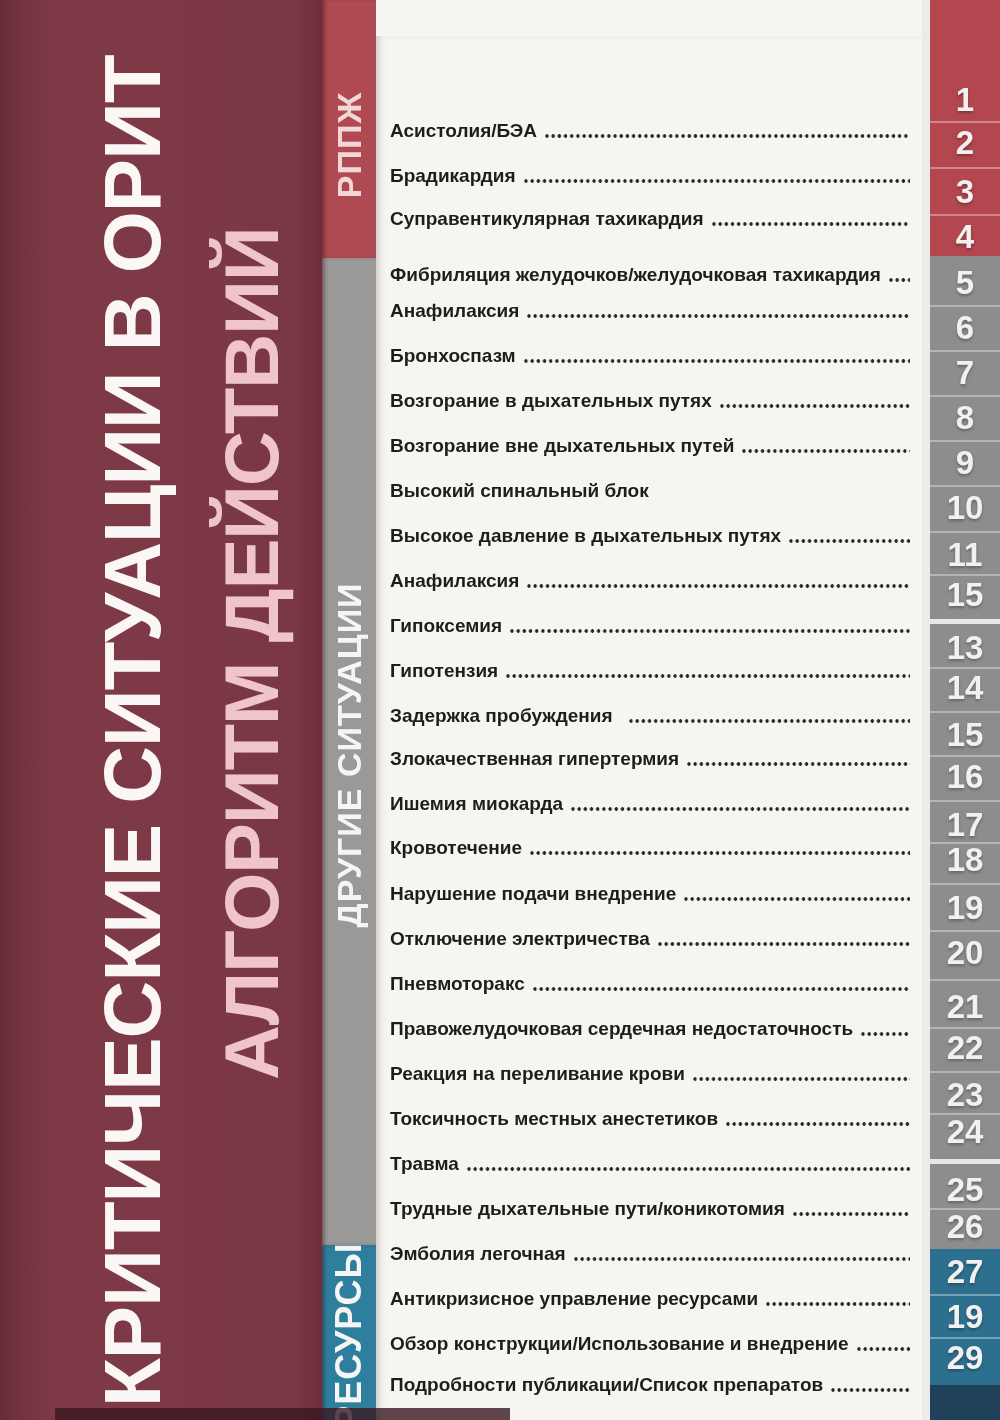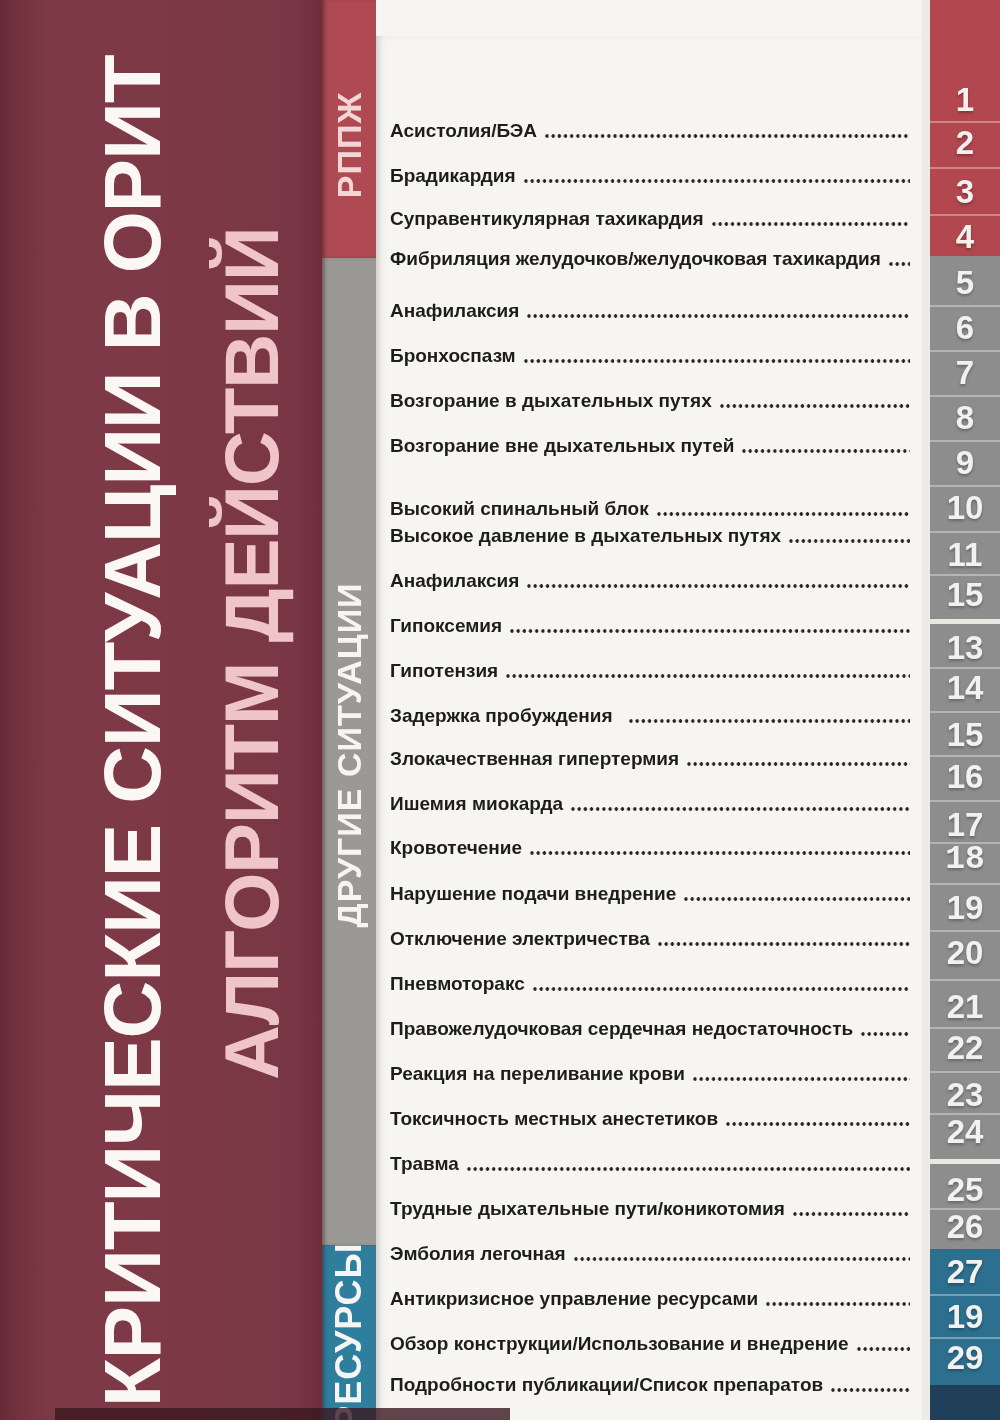--- a/index.html
+++ b/index.html
@@ -79,41 +79,41 @@
           <span class="leader"></span>
         </div>
         <div class="toc-row" style="top: 127px;">
           <span class="toc-label">Брадикардия</span>
           <span class="leader"></span>
         </div>
         <div class="toc-row" style="top: 170px;">
           <span class="toc-label">Суправентикулярная тахикардия</span>
           <span class="leader"></span>
         </div>
-        <div class="toc-row" style="top: 210px; justify-content: center;">
+        <div class="toc-row" style="top: 226px; justify-content: center;">
           <span class="toc-label">Фибриляция желудочков/желудочковая тахикардия</span>
           <span class="leader"></span>
         </div>
         <div class="toc-row" style="top: 262px;">
           <span class="toc-label">Анафилаксия</span>
           <span class="leader"></span>
         </div>
         <div class="toc-row" style="top: 307px;">
           <span class="toc-label">Бронхоспазм</span>
           <span class="leader"></span>
         </div>
         <div class="toc-row" style="top: 352px;">
           <span class="toc-label">Возгорание в дыхательных путях</span>
           <span class="leader"></span>
         </div>
         <div class="toc-row" style="top: 397px;">
           <span class="toc-label">Возгорание вне дыхательных путей</span>
           <span class="leader"></span>
         </div>
-        <div class="toc-row" style="top: 460px;">
+        <div class="toc-row" style="top: 442px; flex-direction: column;">
           <span class="toc-label">Высокий спинальный блок</span>
           <span class="leader"></span>
         </div>
         <div class="toc-row" style="top: 487px;">
           <span class="toc-label">Высокое давление в дыхательных путях</span>
           <span class="leader"></span>
         </div>
         <div class="toc-row" style="top: 532px;">
           <span class="toc-label">Анафилаксия</span>
           <span class="leader"></span>
@@ -210,21 +210,21 @@
         <div class="tab-num" style="top: 396px;">8</div>
         <div class="tab-num" style="top: 441px;">9</div>
         <div class="tab-num" style="top: 486px;">10</div>
         <div class="tab-num" style="top: 533px;">11</div>
         <div class="tab-num" style="top: 573px;">15</div>
         <div class="tab-num" style="top: 626px;">13</div>
         <div class="tab-num" style="top: 666px;">14</div>
         <div class="tab-num" style="top: 713px;">15</div>
         <div class="tab-num" style="top: 755px;">16</div>
         <div class="tab-num" style="top: 803px;">17</div>
-        <div class="tab-num" style="top: 838px; font-family: Liberation Mono, monospace;">18</div>
+        <div class="tab-num" style="top: 838px;">18</div>
         <div class="tab-num" style="top: 886px;">19</div>
         <div class="tab-num" style="top: 931px;">20</div>
         <div class="tab-num" style="top: 985px;">21</div>
         <div class="tab-num" style="top: 1026px;">22</div>
         <div class="tab-num" style="top: 1073px;">23</div>
         <div class="tab-num" style="top: 1110px;">24</div>
         <div class="tab-num" style="top: 1168px;">25</div>
         <div class="tab-num" style="top: 1205px;">26</div>
         <div class="tab-num" style="top: 1250px;">27</div>
         <div class="tab-num" style="top: 1295px;">19</div>

